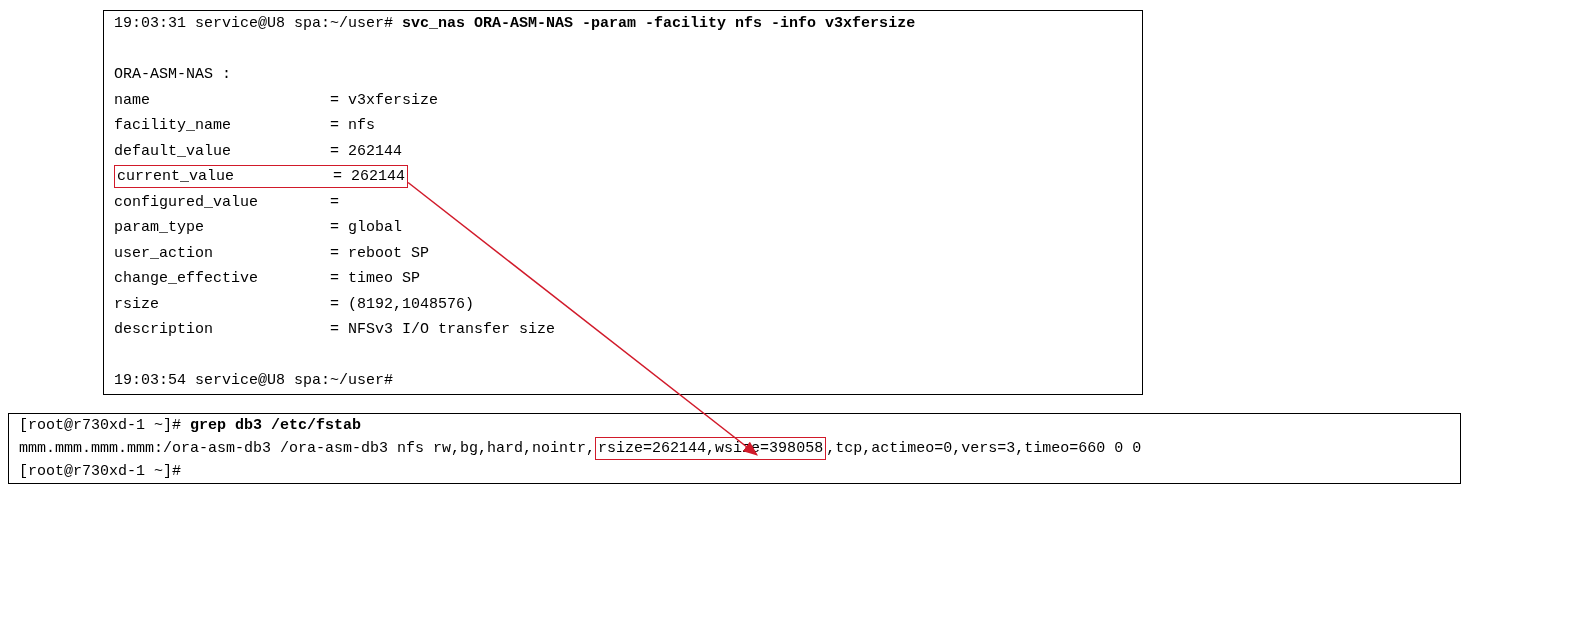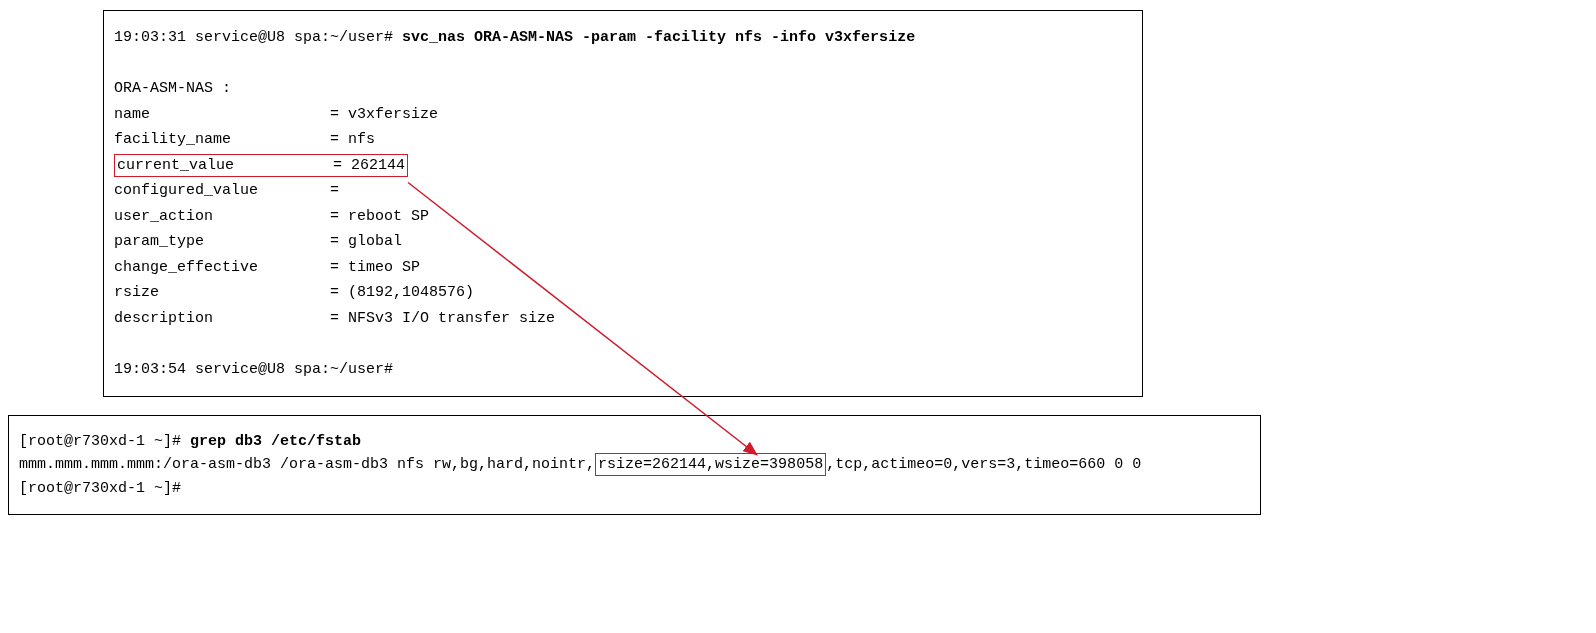--- a/index.html
+++ b/index.html
@@ -7,32 +7,32 @@
     font-size: 15px;
     background: #ffffff;
     margin: 0;
     padding: 10px 8px;
     color: #000;
     width: 1596px;
     box-sizing: border-box;
   }
   .box {
     border: 1px solid #000;
-    padding: 14px 10px;
+    padding: 0 10px;
     box-sizing: border-box;
     position: relative;
   }
   .top-box {
     margin-left: 95px;
     width: 1040px;
     margin-bottom: 18px;
     line-height: 1.7;
   }
   .bottom-box {
-    width: 1253px;
+    width: 1453px;
     line-height: 1.55;
   }
   .bold {
     font-weight: bold;
   }
   .row {
     white-space: pre;
     font-family: Liberation Mono, monospace;
   }
   .nowrap {
@@ -57,24 +57,25 @@
 <body>
 
 <div id="anchor-top" class="box top-box">
   <div class="nowrap">
     <span>19:03:31 service@U8 spa:~/user# </span><span class="bold">svc_nas ORA-ASM-NAS -param -facility nfs -info v3xfersize</span>
   </div>
   <div class="row">&nbsp;</div>
   <div class="row">ORA-ASM-NAS :</div>
   <div class="row">name                    = v3xfersize</div>
   <div class="row">facility_name           = nfs</div>
+  <div class="row">default_value           = 262144</div>
   <div class="row"><span id="hl-top" class="hl">current_value           = 262144</span></div>
   <div class="row">configured_value        =</div>
+  <div class="row">param_type              = global</div>
   <div class="row">user_action             = reboot SP</div>
-  <div class="row">param_type              = global</div>
   <div class="row">change_effective        = timeo SP</div>
   <div class="row">rsize                   = (8192,1048576)</div>
   <div class="row">description             = NFSv3 I/O transfer size</div>
   <div class="row">&nbsp;</div>
   <div class="row">19:03:54 service@U8 spa:~/user#</div>
 </div>
 
 <div class="box bottom-box">
   <div class="nowrap">
     <span>[root@r730xd-1 ~]# </span><span class="bold">grep db3 /etc/fstab</span>

